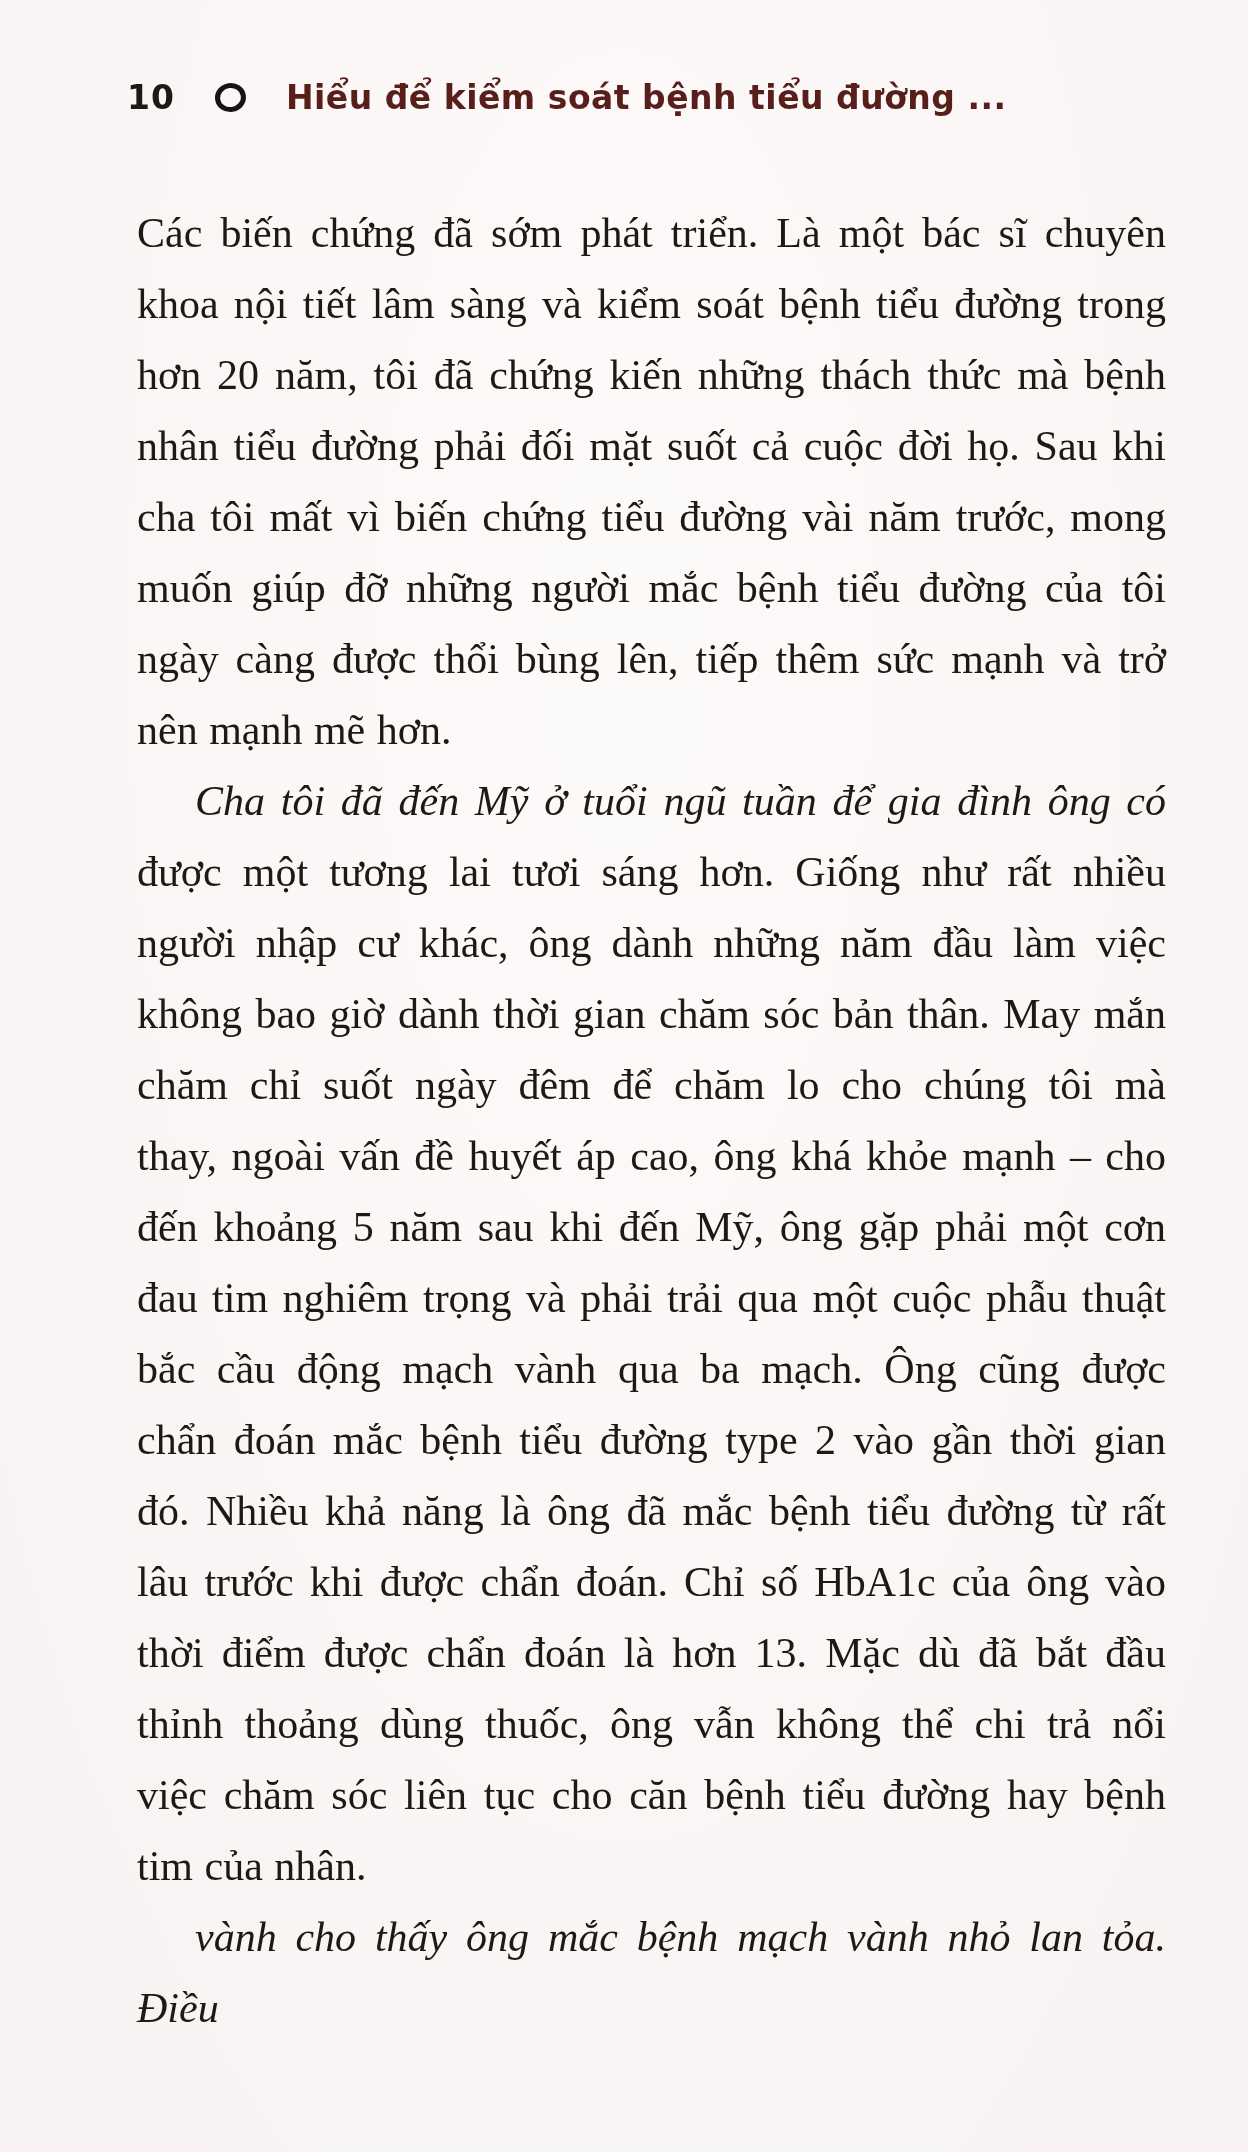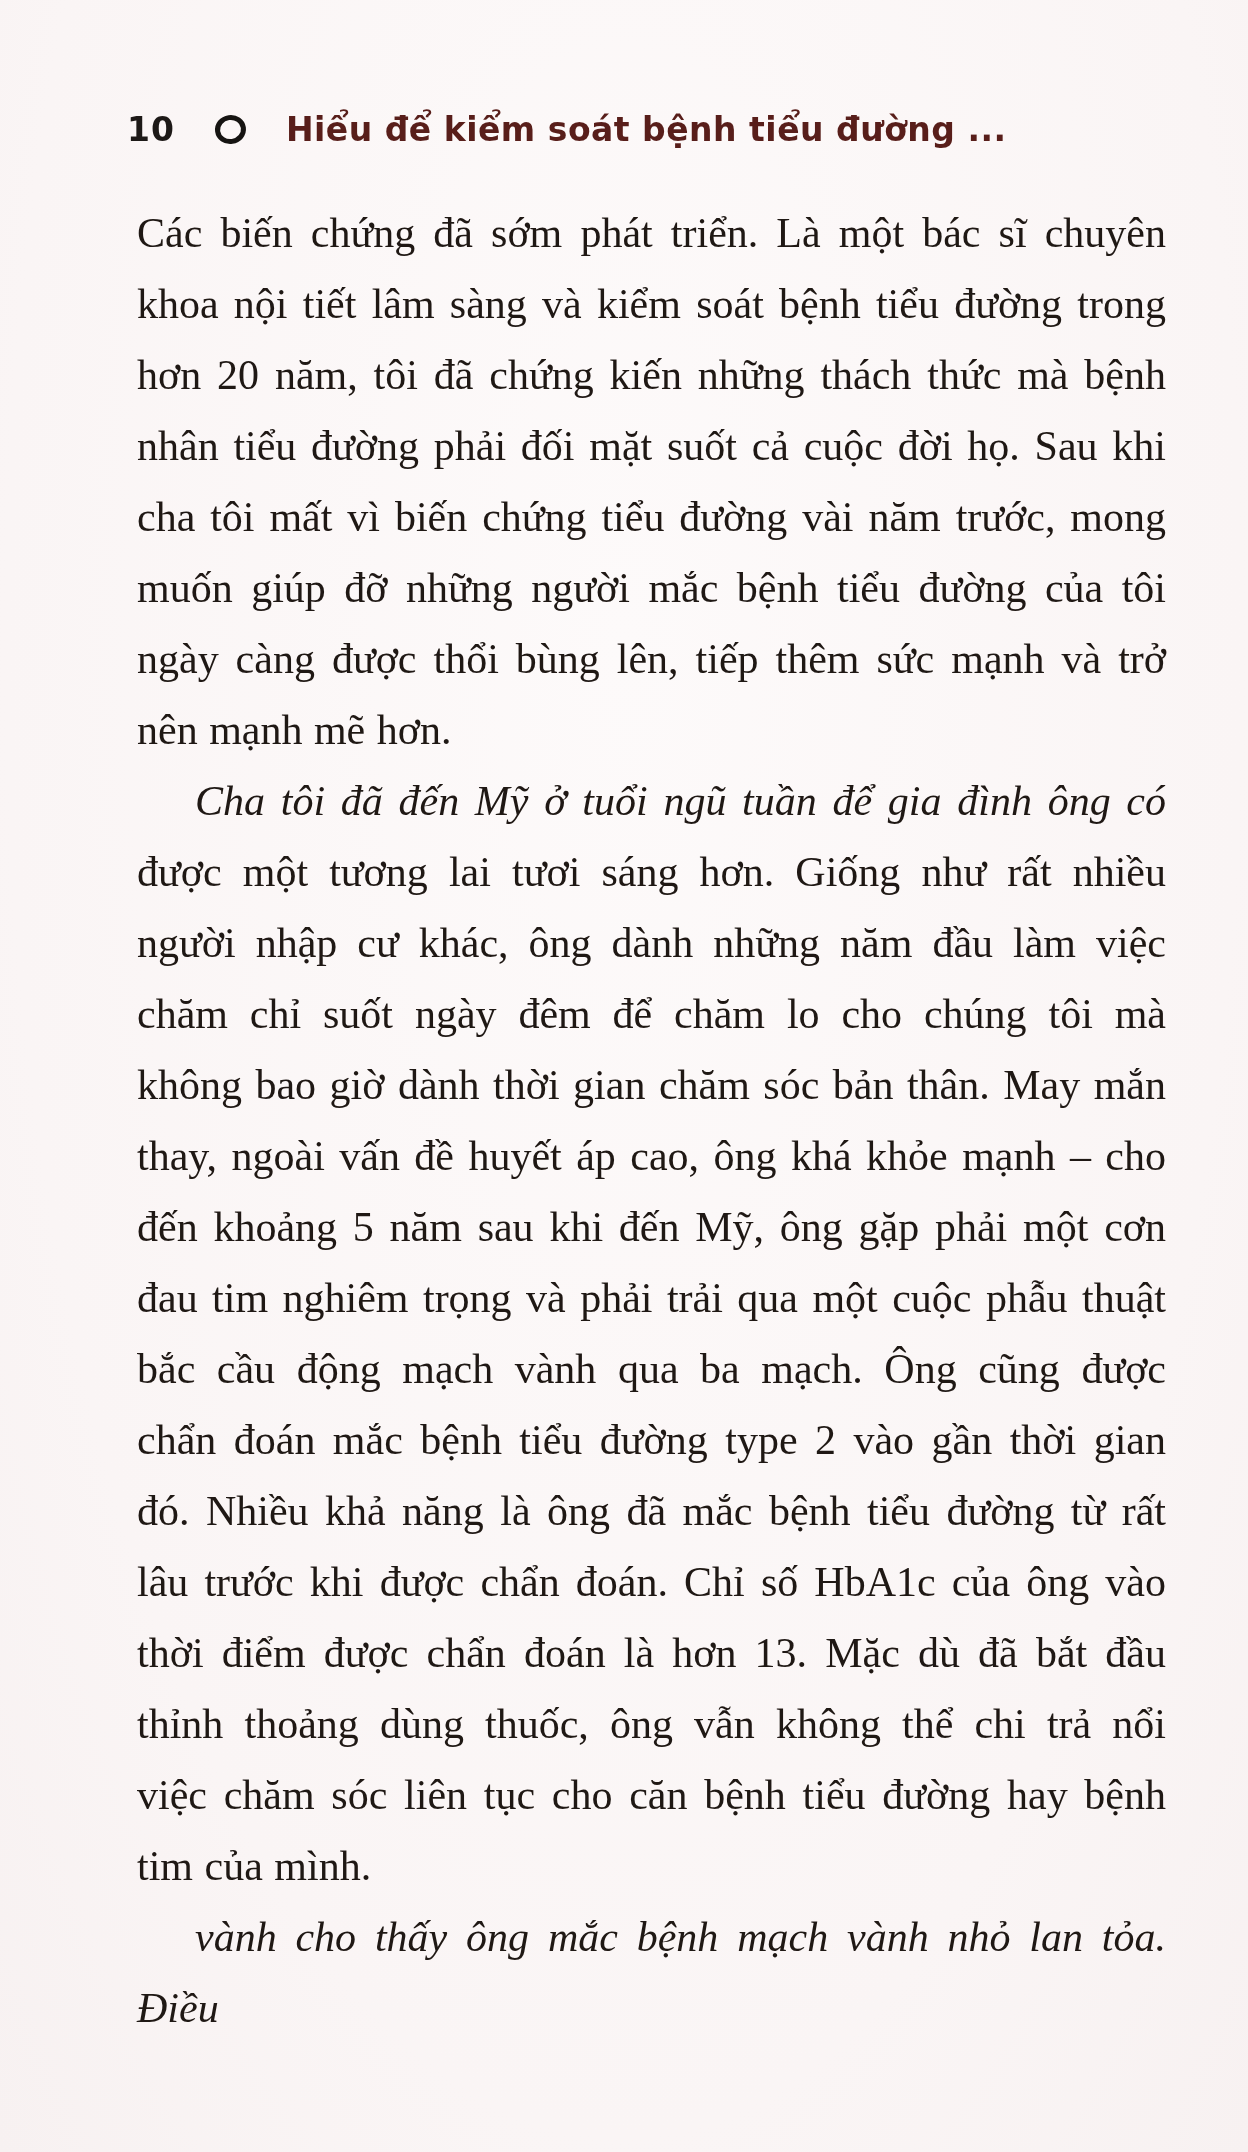--- a/index.html
+++ b/index.html
@@ -17,21 +17,20 @@
   }
   .running-head {
     position: absolute;
     top: 78px;
     left: 127px;
     display: flex;
     align-items: center;
     gap: 40px;
     font-family: "DejaVu Sans", "Liberation Sans", sans-serif;
     font-weight: bold;
-    margin-top: 32px;
   }
   .page-number {
     font-size: 33px;
     color: #1d1917;
     letter-spacing: 1px;
   }
   .circle-icon {
     display: inline-block;
     width: 21px;
     height: 19px;
@@ -88,32 +87,32 @@
         <div class="line">nhân tiểu đường phải đối mặt suốt cả cuộc đời họ. Sau khi</div>
         <div class="line">cha tôi mất vì biến chứng tiểu đường vài năm trước, mong</div>
         <div class="line">muốn giúp đỡ những người mắc bệnh tiểu đường của tôi</div>
         <div class="line">ngày càng được thổi bùng lên, tiếp thêm sức mạnh và trở</div>
         <div class="line last">nên mạnh mẽ hơn.</div>
       </div>
       <div class="para indent">
         <div class="line">Cha tôi đã đến Mỹ ở tuổi ngũ tuần để gia đình ông có</div>
         <div class="line">được một tương lai tươi sáng hơn. Giống như rất nhiều</div>
         <div class="line">người nhập cư khác, ông dành những năm đầu làm việc</div>
+        <div class="line">không bao giờ dành thời gian chăm sóc bản thân. May mắn</div>
         <div class="line">chăm chỉ suốt ngày đêm để chăm lo cho chúng tôi mà</div>
-        <div class="line">không bao giờ dành thời gian chăm sóc bản thân. May mắn</div>
         <div class="line">thay, ngoài vấn đề huyết áp cao, ông khá khỏe mạnh – cho</div>
         <div class="line">đến khoảng 5 năm sau khi đến Mỹ, ông gặp phải một cơn</div>
         <div class="line">đau tim nghiêm trọng và phải trải qua một cuộc phẫu thuật</div>
         <div class="line">bắc cầu động mạch vành qua ba mạch. Ông cũng được</div>
         <div class="line">chẩn đoán mắc bệnh tiểu đường type 2 vào gần thời gian</div>
         <div class="line">đó. Nhiều khả năng là ông đã mắc bệnh tiểu đường từ rất</div>
         <div class="line">lâu trước khi được chẩn đoán. Chỉ số HbA1c của ông vào</div>
         <div class="line">thời điểm được chẩn đoán là hơn 13. Mặc dù đã bắt đầu</div>
         <div class="line">thỉnh thoảng dùng thuốc, ông vẫn không thể chi trả nổi</div>
         <div class="line">việc chăm sóc liên tục cho căn bệnh tiểu đường hay bệnh</div>
-        <div class="line last">tim của mình.</div>
+        <div class="line last">tim của nhân.</div>
       </div>
       <div class="para indent">
         <div class="line">vành cho thấy ông mắc bệnh mạch vành nhỏ lan tỏa. Điều</div>
       </div>
     </main>
 
 </div>
 
 </body></html>

